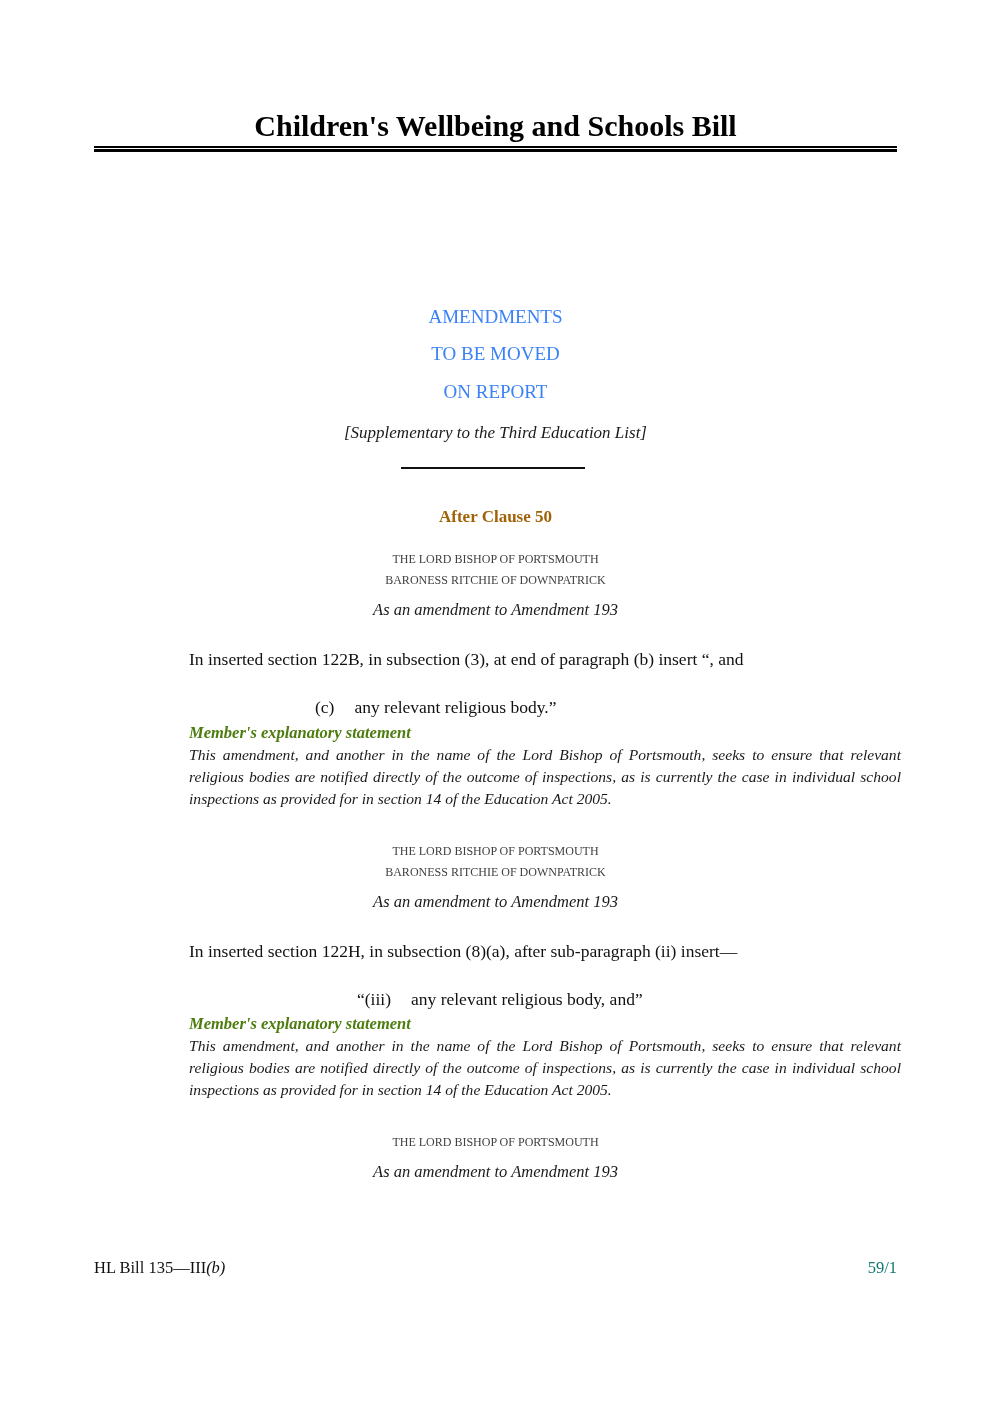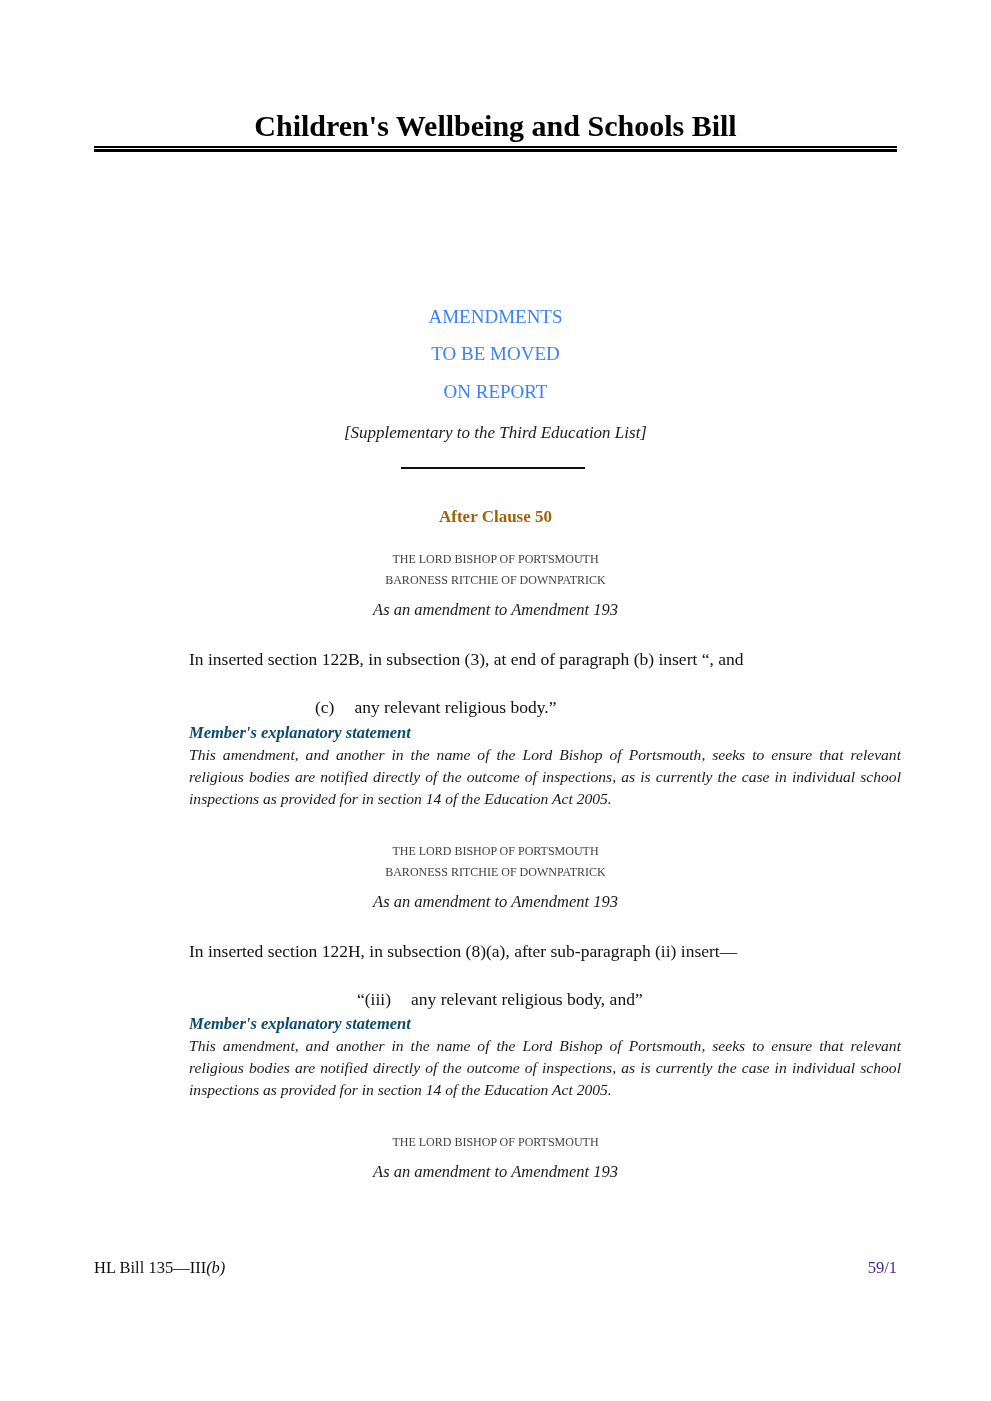--- a/index.html
+++ b/index.html
@@ -82,21 +82,21 @@
 
     .mes {
       left: 189px;
       width: 712px;
     }
     .mes-title {
       font-size: 16.5px;
       font-weight: bold;
       font-style: italic;
       line-height: 22px;
-      color: #0c4a6e;
+      color: #4d7c0f;
     }
     .mes-body {
       font-size: 15.6px;
       font-style: italic;
       line-height: 22px;
       color: #1a1a1a;
       text-align: justify;
       text-align-last: left;
     }
 
@@ -107,21 +107,21 @@
       line-height: 22px;
       color: #111;
       text-align: right;
     }
     .footer-left i { font-style: italic; }
     .footer-right {
       right: 94px;
       top: 1257px;
       font-size: 16.5px;
       line-height: 22px;
-      color: #4c1d95;
+      color: #0f766e;
     }
   </style>
 </head>
 <body>
 
 <div class="abs center bill-title">Children's Wellbeing and Schools Bill</div>
 <div class="abs rule-thin"></div>
 <div class="abs rule-thick"></div>
 
 <div class="abs center heading-line" style="top:305px;">AMENDMENTS</div>

